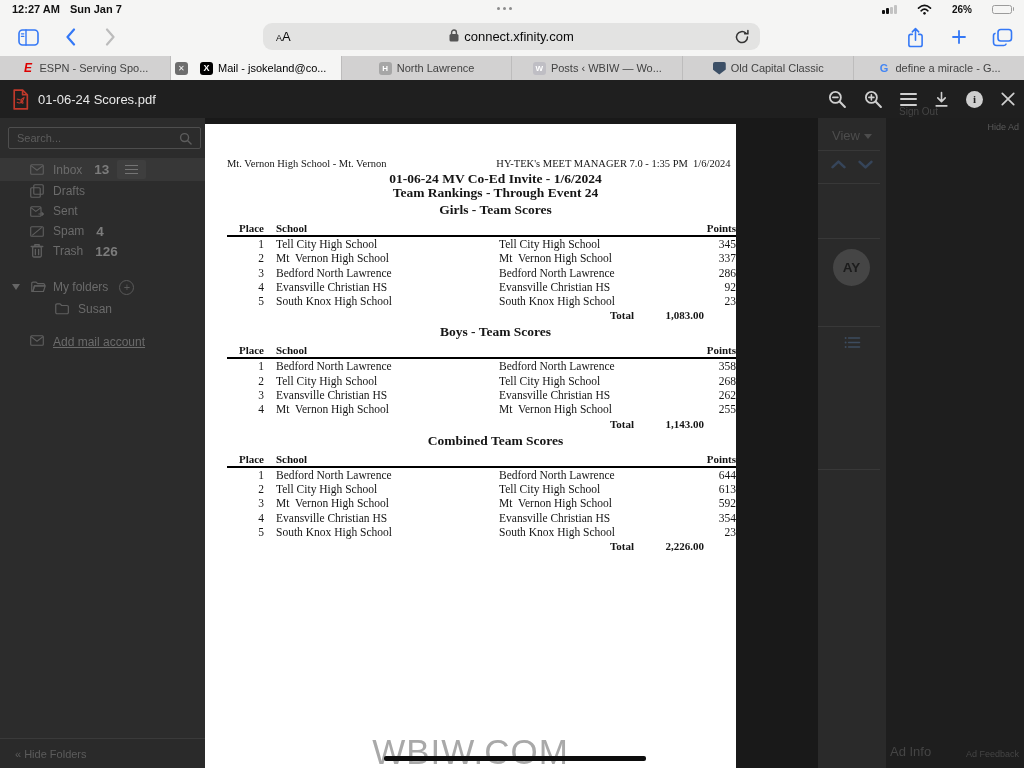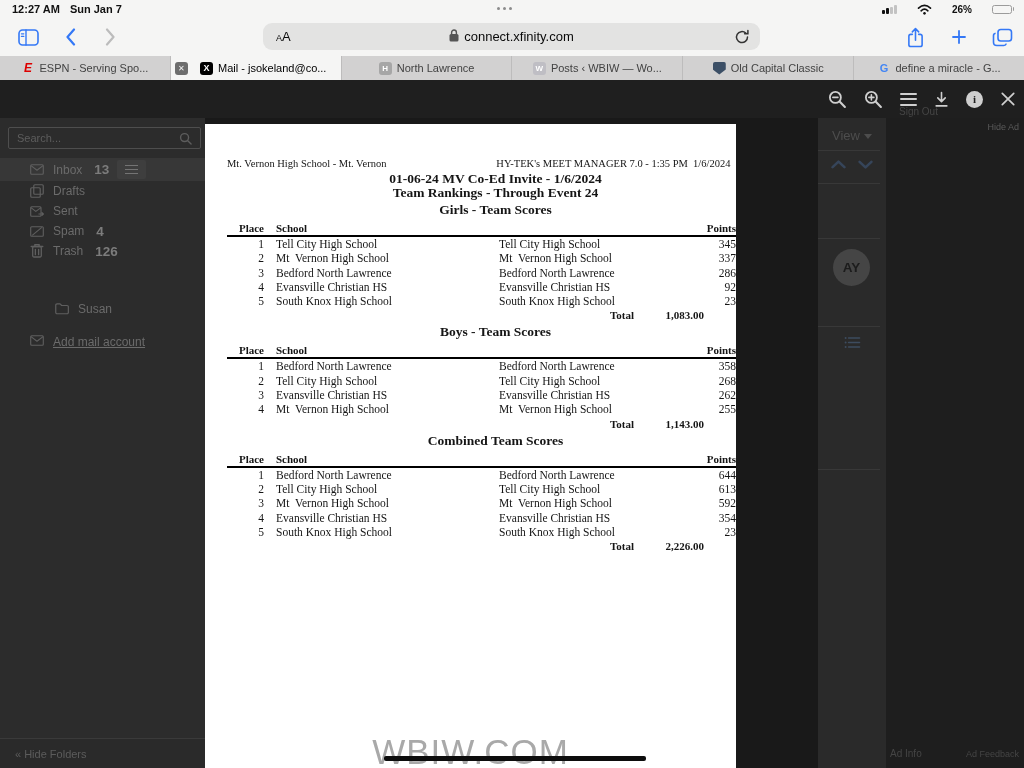--- a/index.html
+++ b/index.html
@@ -101,21 +101,21 @@
   .rail-div{position:absolute;left:0;right:6px;height:1px;background:#383838;}
   .view-btn{position:absolute;top:10px;left:0;width:100%;text-align:center;font-size:13px;color:#4d4d4d;}
   .view-caret{display:inline-block;width:0;height:0;border-left:4px solid transparent;border-right:4px solid transparent;
               border-top:5px solid #4d4d4d;margin-left:4px;vertical-align:middle;}
   .rail-chevrons{position:absolute;top:42px;left:0;width:100%;display:flex;justify-content:center;gap:12px;color:#36455a;}
   .avatar{position:absolute;top:131px;left:15px;width:37px;height:37px;border-radius:50%;background:#454545;
           display:flex;align-items:center;justify-content:center;font-size:13.5px;font-weight:700;color:#1c1c1c;}
   .rail-list-icon{position:absolute;top:218px;left:26px;color:#3d4c5f;}
   .ad-area{position:absolute;left:886px;right:0;top:0;bottom:0;background:#1e1e1e;}
   .hide-ad{position:absolute;top:4px;right:5px;font-size:9px;color:#5a5a5a;}
-  .ad-info{position:absolute;bottom:9px;left:4px;font-size:10px;color:#454545;}
+  .ad-info{position:absolute;bottom:9px;left:4px;font-size:13px;color:#454545;}
   .ad-feedback{position:absolute;bottom:9px;right:5px;font-size:9px;color:#454545;}
 
   
   .pdf-page{position:absolute;left:205px;top:6px;width:531px;bottom:0;background:#fff;overflow:hidden;
             font-family:"Liberation Serif","DejaVu Serif",serif;color:#151515;}
   .doc{position:absolute;left:22px;top:34px;width:537px;}
   .doc-head{display:flex;justify-content:space-between;font-size:10.5px;white-space:pre;}
   .doc-title{text-align:center;font-weight:700;font-size:13.5px;margin-top:3px;line-height:14px;}
   .doc-subtitle{text-align:center;font-weight:700;font-size:13.5px;line-height:14px;}
   .sec-head{text-align:center;font-weight:700;font-size:13.5px;margin-top:3px;line-height:14px;}
@@ -270,20 +270,30 @@
       </div>
       <div class="tab">
         <span class="tab-mid">
           <span class="fav fav-google">G</span>
           <span class="tab-label">define a miracle - G...</span>
         </span>
       </div>
     </div>
 
   <div class="pdf-toolbar">
+    <div class="pdf-file">
+      <span>
+        <svg width="17" height="21" viewBox="0 0 16 20" fill="none" stroke="#c0392b" stroke-width="1.6" stroke-linejoin="round">
+          <path d="M2 1 h8 l4.5 4.5 V19 H2 z"></path>
+            <path d="M10 1 V5.5 H14.5"></path>
+          <path d="M4.5 12.5 c2 1.5 5 1.5 7 -4.5 c-2.5 1 -4.5 3 -2 5.5 c1.5 1 2 -3 -5 -4" stroke-width="1"></path>
+        </svg>
+      </span>
+      <span>01-06-24 Scores.pdf</span>
+    </div>
     <span class="signout-ghost">Sign Out</span>
     <div class="pdf-actions">
       <span class="icon">
         <svg width="19" height="19" viewBox="0 0 18 18" fill="none" stroke="#cfcfcf" stroke-linecap="round">
           <circle cx="7" cy="7" r="5.2" stroke-width="1.7"></circle>
             <line x1="11.2" y1="11.2" x2="16" y2="16" stroke-width="2"></line>
           <line x1="4.6" y1="7" x2="9.4" y2="7" stroke-width="1.5"></line>
         </svg>
       </span>
       <span class="icon">
@@ -377,20 +387,31 @@
                 <path d="M1 3 H11 M4.2 3 V1.4 H7.8 V3"></path>
                 <rect x="2.3" y="3" width="7.4" height="9" rx="1"></rect>
                 <path d="M4.6 5.4 V10 M7.4 5.4 V10"></path>
               </svg>
             </span>
             <span>Trash</span>
             <span class="fcount">126</span>
           </div>
         </div>
 
+      <div class="myf-row">
+        <span class="caret-down"></span>
+        <span class="ficon">
+          <svg viewBox="0 0 14 11" fill="none" stroke="currentColor" stroke-width="1.1" stroke-linejoin="round">
+            <path d="M0.7 2.2 a1.2 1.2 0 0 1 1.2 -1.2 h2.9 l1.4 1.5 h5.4 a1.2 1.2 0 0 1 1.2 1.2 v0.8 H3.2 L1.8 9.8 H0.7 z"></path>
+            <path d="M3.2 4.5 H13.3 L11.6 9.8 H1.8 z"></path>
+          </svg>
+        </span>
+        <span>My folders</span>
+        <span class="plus-circle">+</span>
+      </div>
       <div class="sub-row">
         <span class="ficon">
           <svg viewBox="0 0 13 11" fill="none" stroke="currentColor" stroke-width="1.1" stroke-linejoin="round">
             <path d="M0.7 2 a1.2 1.2 0 0 1 1.2 -1.2 h2.8 l1.5 1.5 h5 a1.2 1.2 0 0 1 1.2 1.2 v5.3 a1.2 1.2 0 0 1 -1.2 1.2 H1.9 a1.2 1.2 0 0 1 -1.2 -1.2 z"></path>
           </svg>
         </span>
         <span>Susan</span>
       </div>
       <div class="add-row">
         <span class="ficon">

